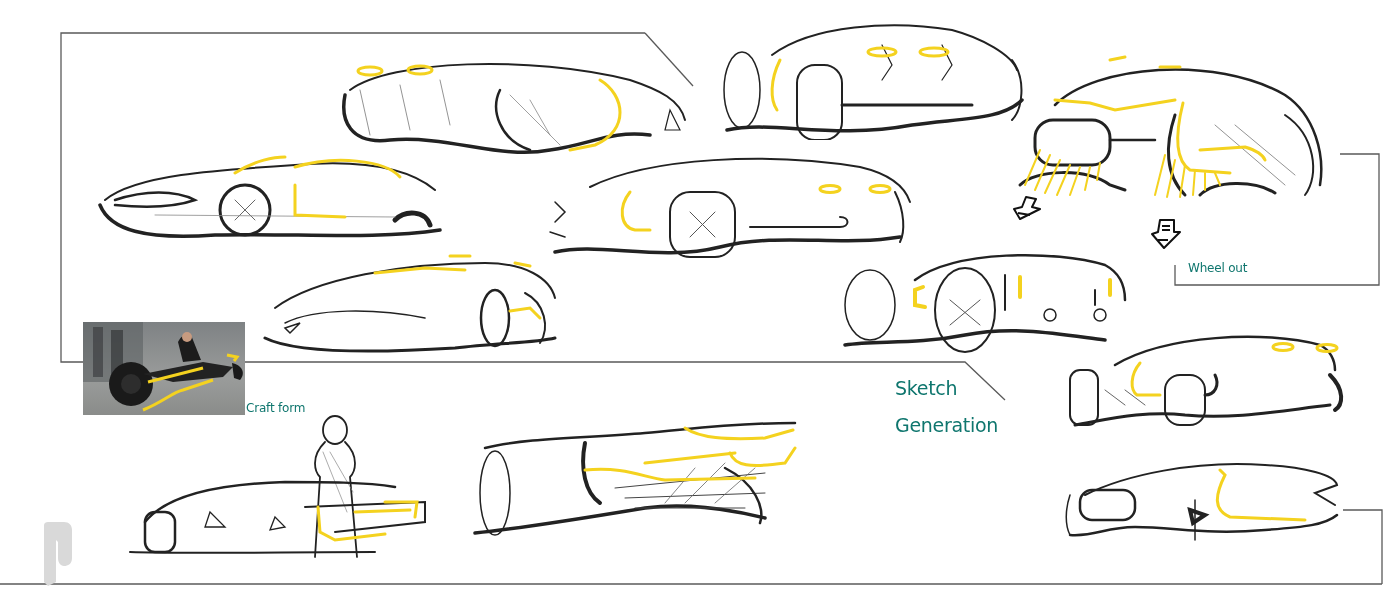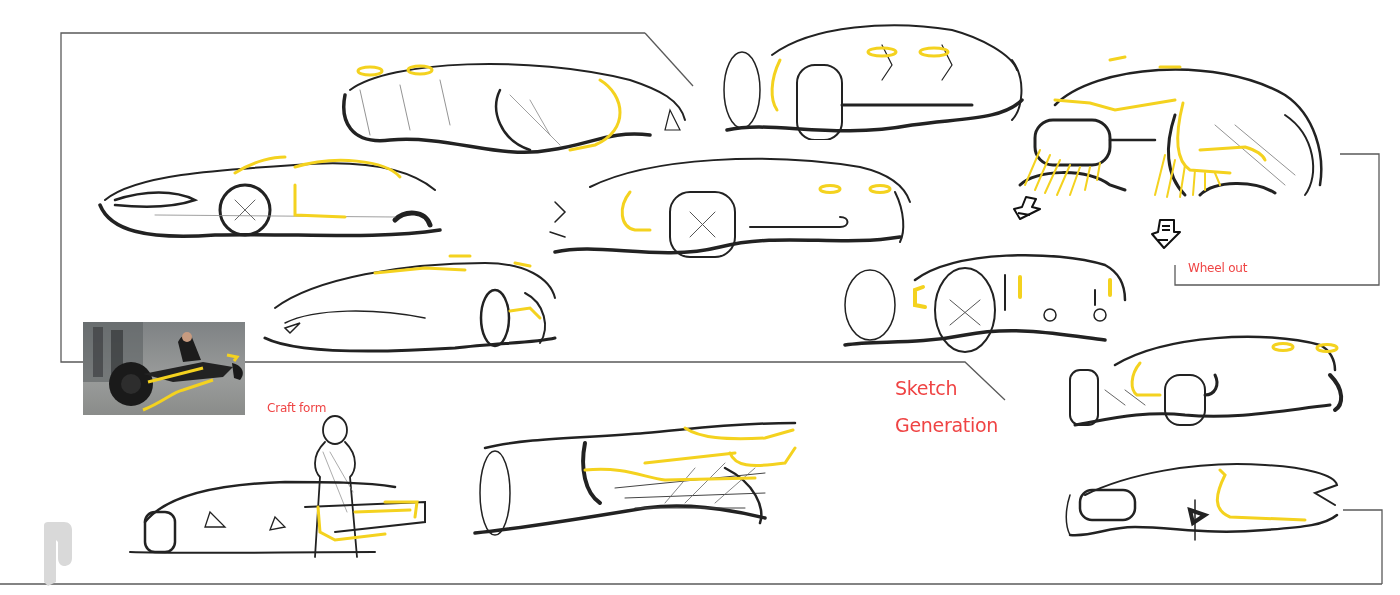--- a/index.html
+++ b/index.html
@@ -1,19 +1,19 @@
 <!DOCTYPE html>
 <html><head>
 <meta charset="utf-8">
 <style>
   html, body { margin: 0; padding: 0; background: #ffffff; }
   body { width: 1400px; height: 595px; position: relative; overflow: hidden;
          font-family: "Liberation Sans", "DejaVu Sans", sans-serif; color: #222; }
   .canvas { position: absolute; left: 0; top: 0; width: 1400px; height: 595px; }
-  .label { position: absolute; color: #ef4444; font-family: "DejaVu Sans", sans-serif; white-space: nowrap; }
+  .label { position: absolute; color: #0f766e; font-family: "DejaVu Sans", sans-serif; white-space: nowrap; }
   .label.small { font-size: 12px; letter-spacing: -0.2px; }
   .label.big { font-size: 19px; line-height: 25px; letter-spacing: -0.3px; }
   .sketch { position: absolute; }
   .photo { position: absolute; left: 83px; top: 322px; width: 162px; height: 93px; overflow: hidden; }
   .logo { position: absolute; left: 42px; top: 522px; width: 30px; height: 64px; }
 </style>
 </head>
 <body>
 
 <div class="canvas">
@@ -260,21 +260,21 @@
       <circle cx="104" cy="15" r="5" fill="#c79b80"></circle>
       <path d="M65,60 L120,46" stroke="#f4d21f" stroke-width="3" fill="none"></path>
       <path d="M60,88 C80,80 90,70 100,68 L130,58" stroke="#f4d21f" stroke-width="3" fill="none"></path>
     </svg>
   </div>
   <svg class="sketch" width="30" height="40" style="left:222px;top:345px" viewBox="0 0 30 40">
     <path d="M5,10 L15,12 L12,16" stroke="#f4d21f" stroke-width="3" fill="none"></path>
     <path d="M10,18 C20,20 24,28 18,35 L12,33" fill="#1a1a1a"></path>
   </svg>
 
-  <div class="label small" style="left:267px;top:401px">Craft form</div>
+  <div class="label small" style="left:246px;top:401px">Craft form</div>
   <div class="label small" style="left:1188px;top:261px">Wheel out</div>
   <div class="label big" style="left:895px;top:376px">Sketch</div>
   <div class="label big" style="left:895px;top:413px">Generation</div>
 
   <svg class="logo" viewBox="0 0 30 64">
     <path d="M2,3 C2,1 4,0 6,0 L22,0 C27,0 30,3 30,8 L30,36 C30,42 26,44 22,44 C18,44 16,40 16,36 L16,20 L14,18 L14,44 L14,60 L6,64 L2,60 Z" fill="#d9d9d9"></path>
   </svg>
 
 </div>
 

